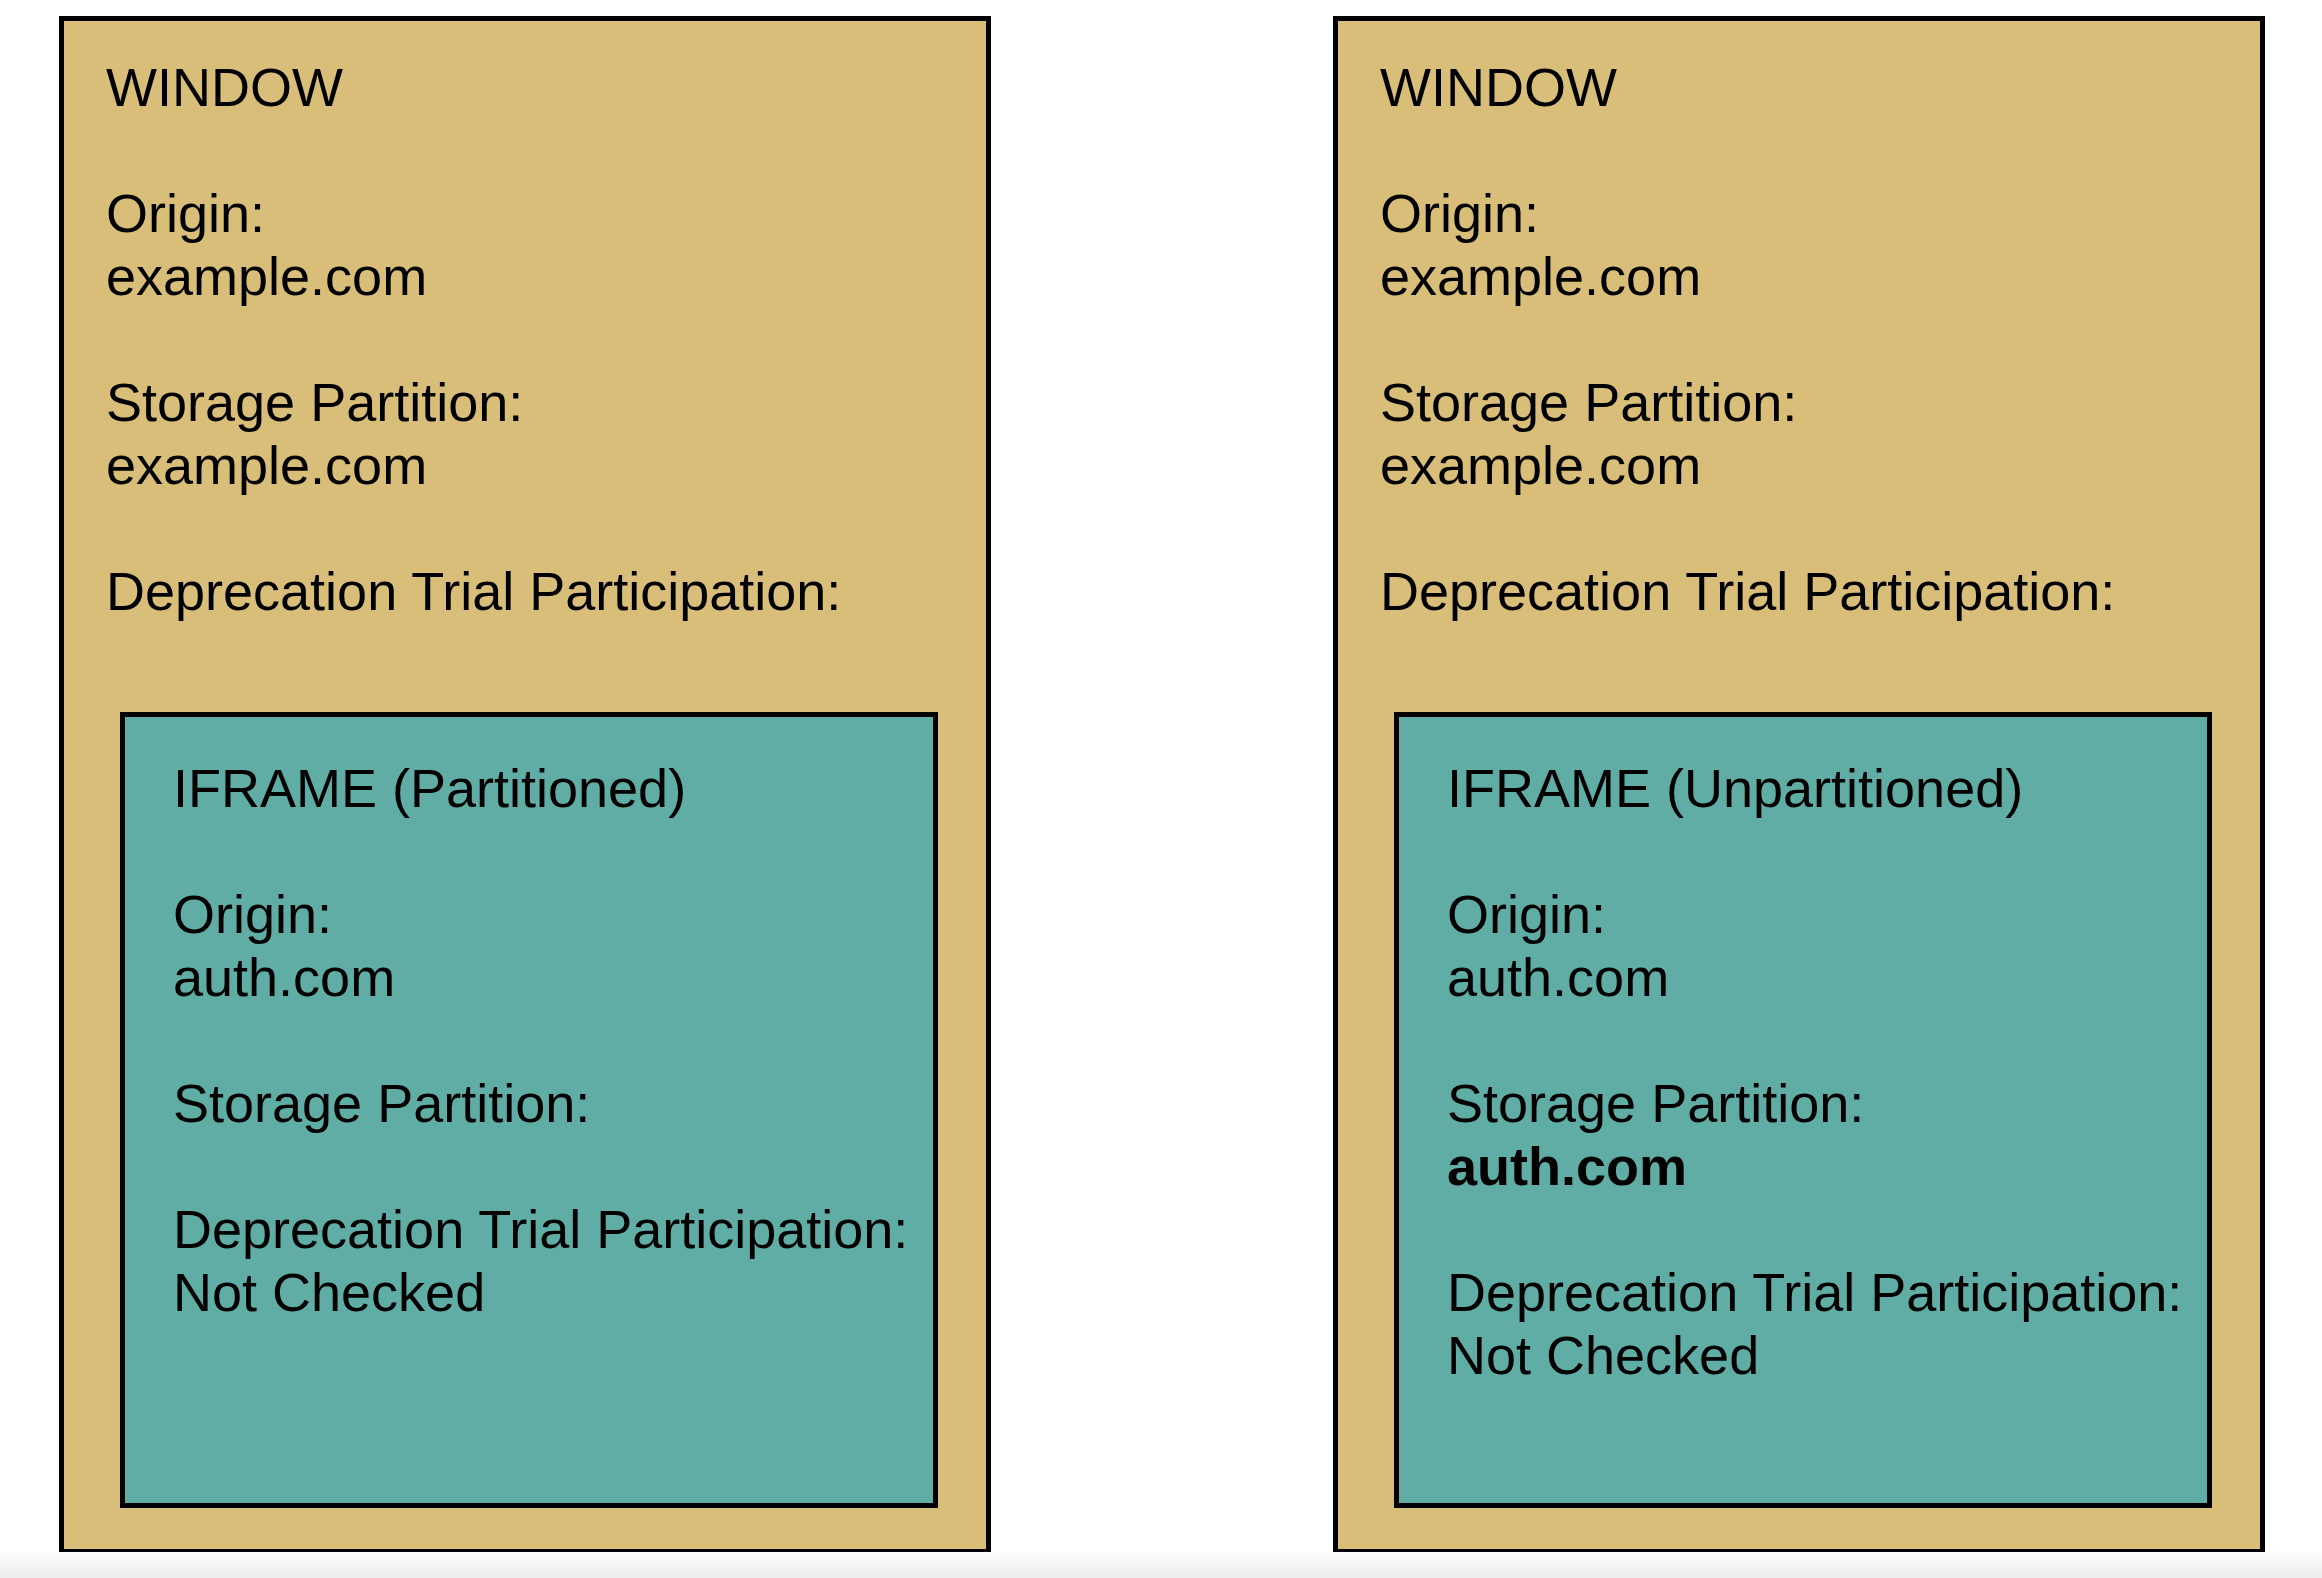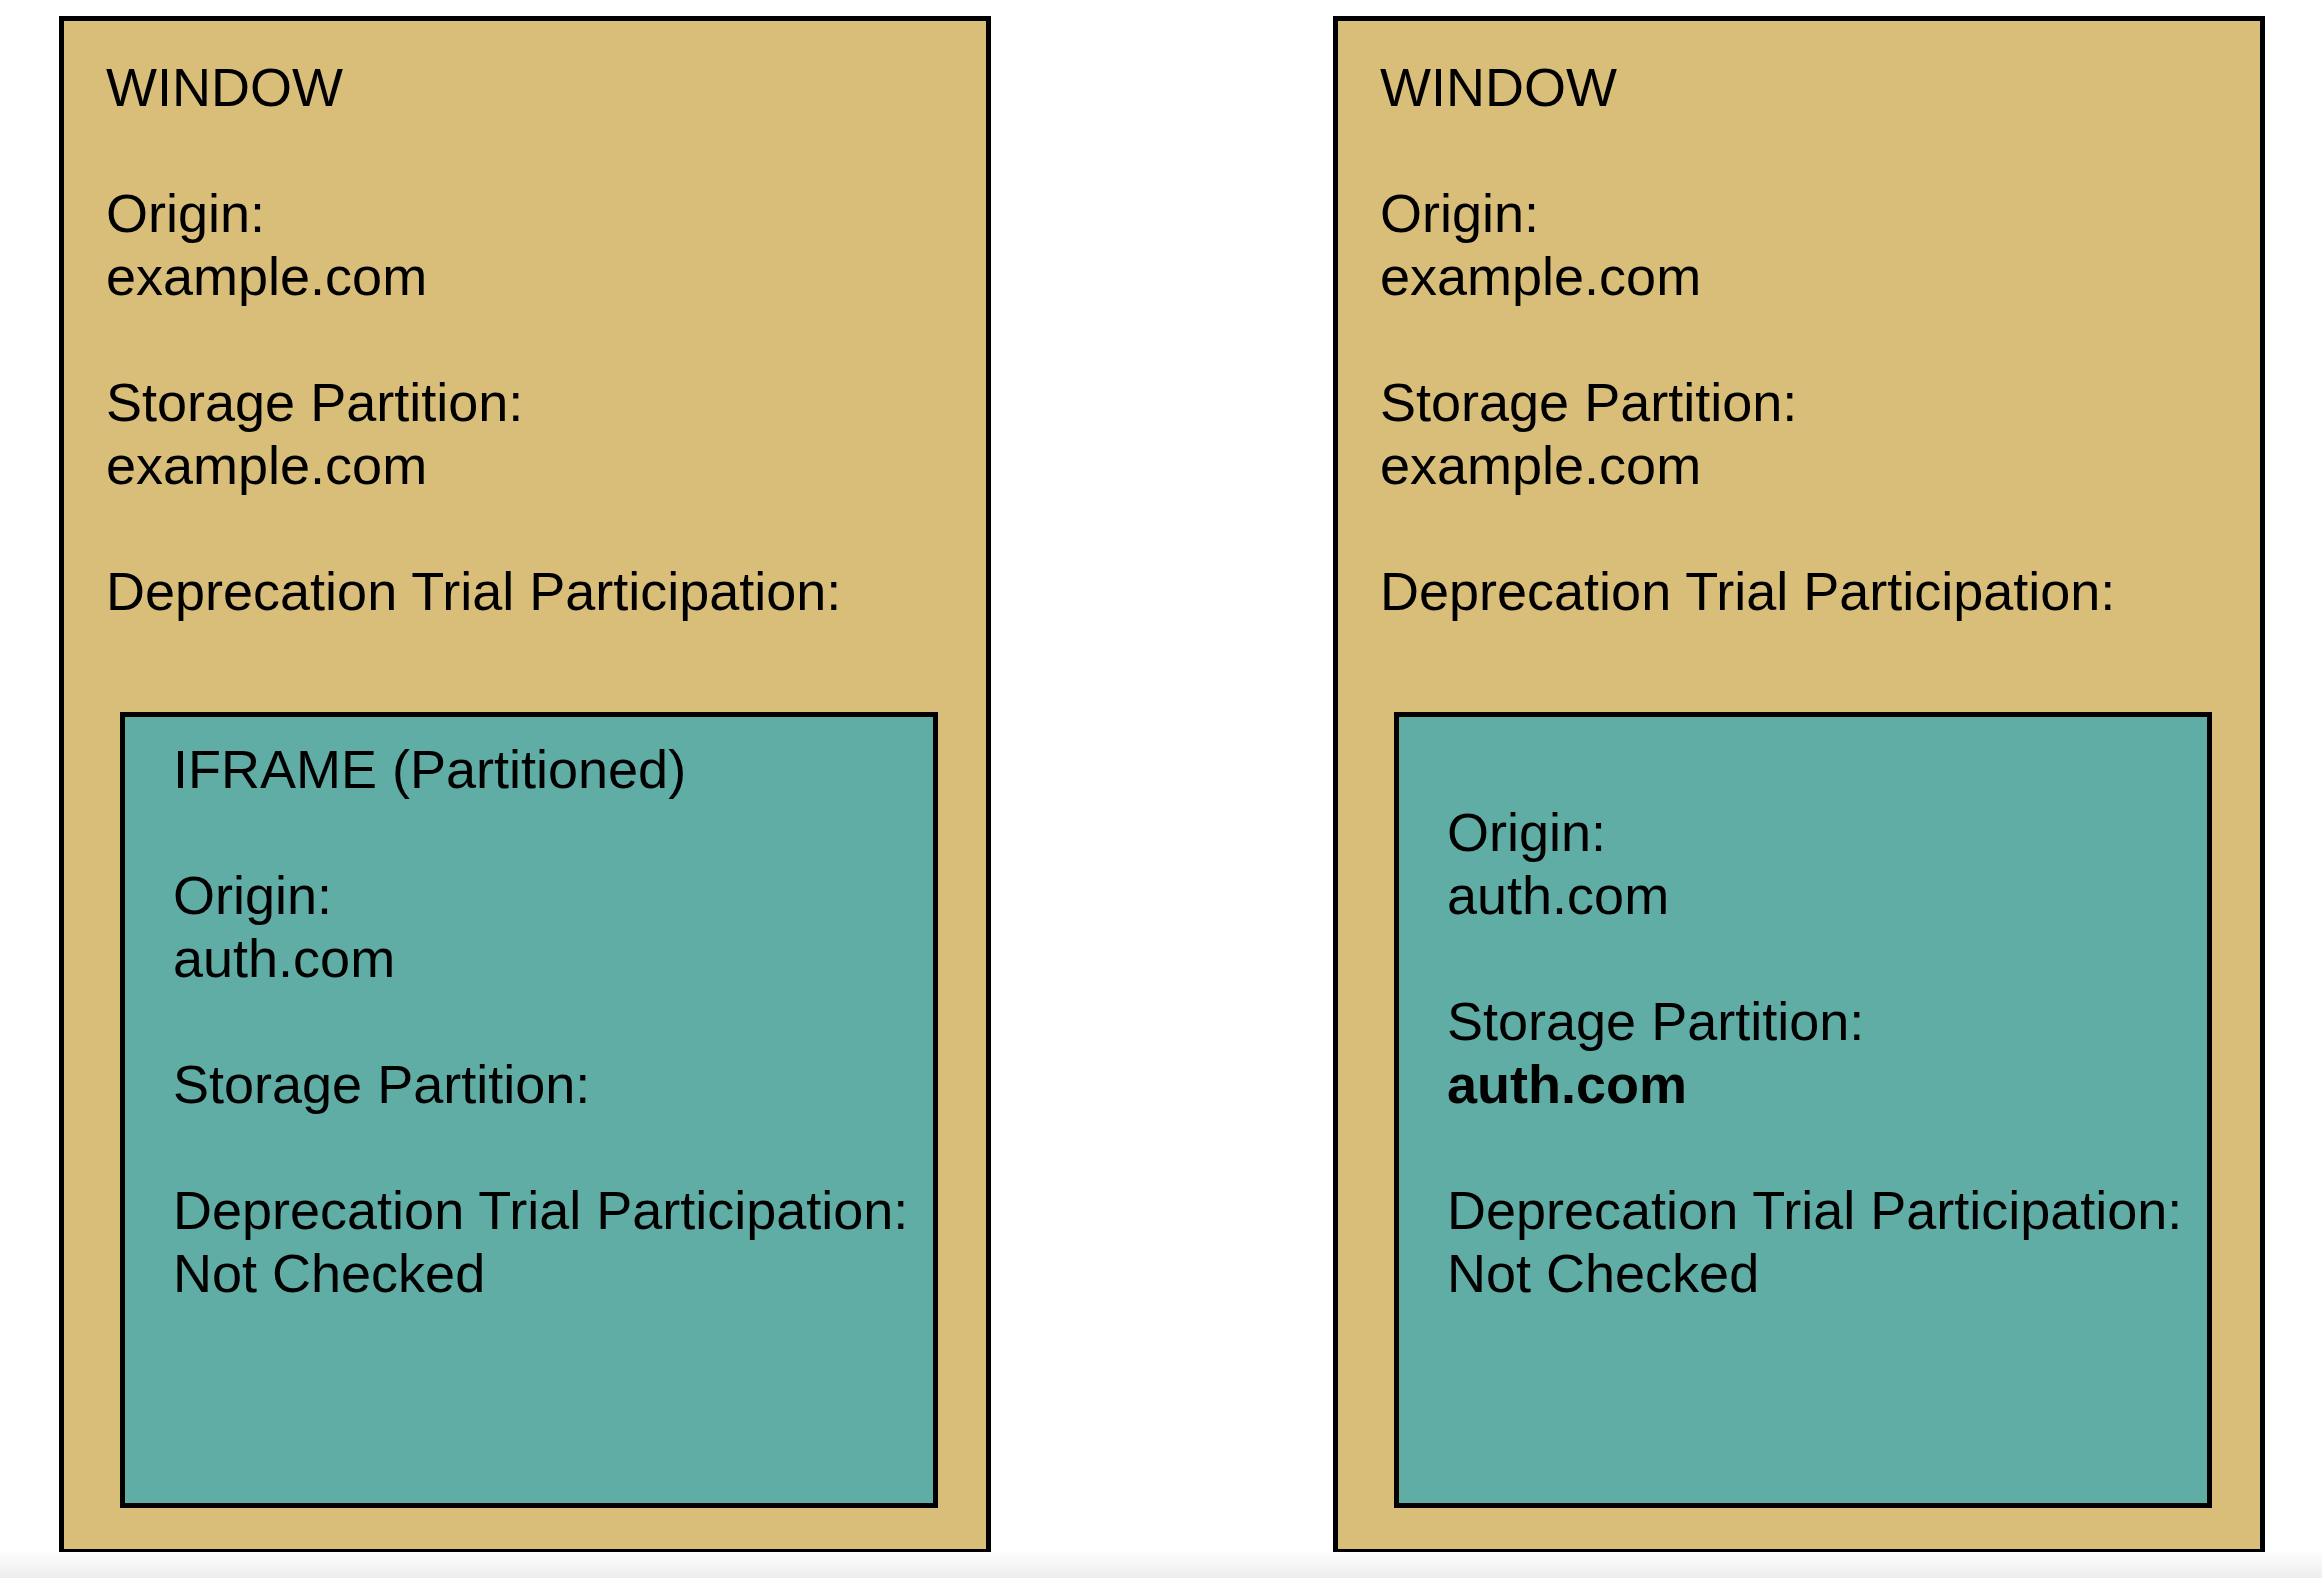--- a/index.html
+++ b/index.html
@@ -53,21 +53,21 @@
     position: absolute;
     left: 56px;
     top: 691px;
     width: 818px;
     height: 796px;
     box-sizing: border-box;
     background: #5fada5;
     border: 5px solid #000000;
   }
   .iframe-content {
-    padding: 21px 20px 0 48px;
+    padding: 40px 20px 0 48px;
     font-size: 54px;
     line-height: 63px;
   }
 </style>
 </head>
 <body>
 
 <section class="window-box left">
   <div class="window-content">
     <div class="line">WINDOW</div>
@@ -104,20 +104,21 @@
     <div class="line">example.com</div>
     <div class="line blank"></div>
     <div class="line">Storage Partition:</div>
     <div class="line">example.com</div>
     <div class="line blank"></div>
     <div class="line">Deprecation Trial Participation:</div>
   </div>
 
   <div class="iframe-box">
     <div class="iframe-content">
+      <div class="line">IFRAME (Unpartitioned)</div>
       <div class="line blank"></div>
       <div class="line">Origin:</div>
       <div class="line">auth.com</div>
       <div class="line blank"></div>
       <div class="line">Storage Partition:</div>
       <div class="line bold">auth.com</div>
       <div class="line blank"></div>
       <div class="line">Deprecation Trial Participation:</div>
       <div class="line">Not Checked</div>
     </div>

